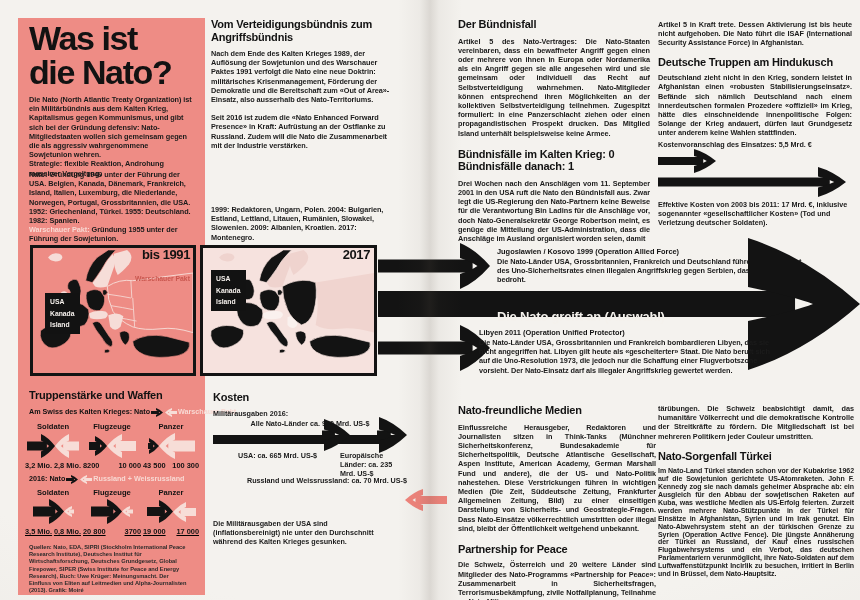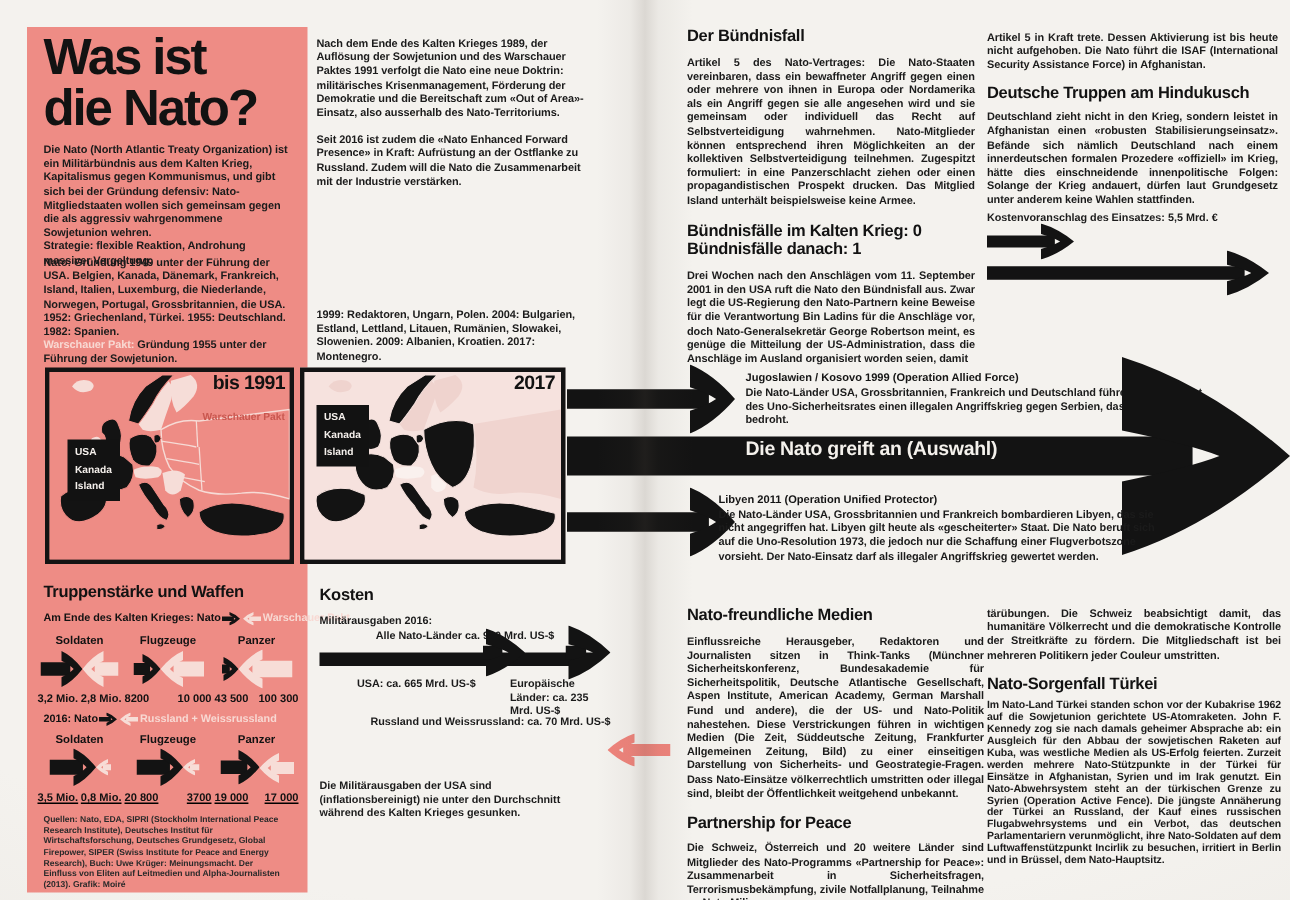--- a/index.html
+++ b/index.html
@@ -45,20 +45,21 @@
   <div class="abs title" style="left:29px;top:21px;width:170px;">
     <div>Was ist</div>
     <div>die Nato?</div>
   </div>
   <div class="abs body" style="left:29px;top:170px;width:163px;">
     <span>Nato: Gründung 1949 unter der Führung der USA. Belgien, Kanada, Dänemark, Frankreich, Island, Italien, Luxemburg, die Niederlande, Norwegen, Portugal, Grossbritannien, die USA. 1952: Griechenland, Türkei. 1955: Deutschland. 1982: Spanien.</span><br>
     <span class="lightink">Warschauer Pakt:</span><span> Gründung 1955 unter der Führung der Sowjetunion.</span>
   </div>
 
   <div class="abs" style="left:211px;top:18px;width:184px;">
+    <h2>Vom Verteidigungsbündnis zum Angriffsbündnis</h2>
     <div class="body" style="margin-top:6px;">Nach dem Ende des Kalten Krieges 1989, der Auflösung der Sowjetunion und des Warschauer Paktes 1991 verfolgt die Nato eine neue Doktrin: militärisches Krisenmanagement, Förderung der Demokratie und die Bereitschaft zum «Out of Area»-Einsatz, also ausserhalb des Nato-Territoriums.</div>
     <div class="body" style="margin-top:9px;">Seit 2016 ist zudem die «Nato Enhanced Forward Presence» in Kraft: Aufrüstung an der Ostflanke zu Russland. Zudem will die Nato die Zusammenarbeit mit der Industrie verstärken.</div>
   </div>
   <div class="abs body" style="left:211px;top:205px;width:184px;">1999: Redaktoren, Ungarn, Polen. 2004: Bulgarien, Estland, Lettland, Litauen, Rumänien, Slowakei, Slowenien. 2009: Albanien, Kroatien. 2017: Montenegro.</div>
 
   <div class="abs" style="left:458px;top:18px;width:192px;">
     <h2>Der Bündnisfall</h2>
     <div class="body just" style="margin-top:6px;">Artikel 5 des Nato-Vertrages: Die Nato-Staaten vereinbaren, dass ein bewaffneter Angriff gegen einen oder mehrere von ihnen in Europa oder Nordamerika als ein Angriff gegen sie alle angesehen wird und sie gemeinsam oder individuell das Recht auf Selbstverteidigung wahrnehmen. Nato-Mitglieder können entsprechend ihren Möglichkeiten an der kollektiven Selbstverteidigung teilnehmen. Zugespitzt formuliert: in eine Panzerschlacht ziehen oder einen propagandistischen Prospekt drucken. Das Mitglied Island unterhält beispielsweise keine Armee.</div>
     <h2 style="margin-top:10px;">
       <span>Bündnisfälle im Kalten Krieg: 0</span><br>
@@ -78,20 +79,21 @@
         <rect x="0" y="8" width="45.24" height="8" fill="#131313"></rect>
         <path d="M36 0 Q47.44 3.3599999999999994 58 12 Q47.44 20.64 36 24 L36 17 Q44.8 14.4 48.76 12 Q44.8 9.6 36 7 Z" fill="#131313"></path>
       </svg>
     </div>
   <div class="abs arr" style="left:658px;top:167px;">
       <svg width="188" height="30" viewBox="0 0 188 30">
         <rect x="0" y="10.5" width="171.76" height="9" fill="#131313"></rect>
         <path d="M160 0 Q174.56 4.200000000000001 188 15 Q174.56 25.799999999999997 160 30 L160 20.5 Q171.2 17.7 176.24 15 Q171.2 12.3 160 9.5 Z" fill="#131313"></path>
       </svg>
     </div>
+  <div class="abs klabel" style="left:658px;top:201px;width:194px;">Effektive Kosten von 2003 bis 2011: 17 Mrd. €, inklusive sogenannter «gesellschaftlicher Kosten» (Tod und Verletzung deutscher Soldaten).</div>
 
   <div class="abs mapframe" style="left:30px;top:245px;width:166px;height:131px;background:#ee8c85;">
     <svg width="160" height="125" viewBox="0 0 170 130" preserveAspectRatio="none">
       <rect x="0" y="0" width="170" height="130" fill="#ee8c85"></rect>
 
       <path d="M79,40 Q92,32 106,34 L170,26 L170,88 Q150,82 136,84 Q118,86 106,82 Q92,76 85,66 Q79,54 79,40 Z" fill="#ee8c85" stroke="#f6dbd6" stroke-width="1"></path>
       <g stroke="#f6dbd6" stroke-width="0.9" fill="none">
         <path d="M79,48 Q94,50 104,52"></path>
           <path d="M83,60 Q96,62 106,64"></path>
           <path d="M88,72 Q100,74 110,76"></path>
@@ -179,38 +181,38 @@
     <div class="itemtitle">Jugoslawien / Kosovo 1999 (Operation Allied Force)</div>
     <div class="body" style="margin-top:1px;">Die Nato-Länder USA, Grossbritannien, Frankreich und Deutschland führen ohne Mandat des Uno-Sicherheitsrates einen illegalen Angriffskrieg gegen Serbien, das sie nicht bedroht.</div>
   </div>
 
   <div class="abs arr" style="left:378px;top:238px;">
       <svg width="482" height="132" viewBox="0 0 482 132">
         <rect x="0" y="53" width="417.04" height="26" fill="#131313"></rect>
         <path d="M370 0 Q428.24 18.480000000000004 482 66 Q428.24 113.52 370 132 L370 82.96 Q414.8 73.8 434.96 66 Q414.8 58.2 370 49.04 Z" fill="#131313"></path>
       </svg>
     </div>
-  <div class="abs banner" style="left:497px;top:286px;">Die Nato greift an (Auswahl)</div>
+  <div class="abs banner" style="left:497px;top:304px;">Die Nato greift an (Auswahl)</div>
 
   <div class="abs arr" style="left:378px;top:325px;">
       <svg width="112" height="46" viewBox="0 0 112 46">
         <rect x="0" y="16.5" width="94.6" height="13" fill="#131313"></rect>
         <path d="M82 0 Q97.6 6.440000000000001 112 23 Q97.6 39.56 82 46 L82 30.88 Q94 26.9 99.4 23 Q94 19.1 82 15.120000000000001 Z" fill="#131313"></path>
       </svg>
     </div>
   <div class="abs" style="left:479px;top:328px;width:302px;">
     <div class="itemtitle">Libyen 2011 (Operation Unified Protector)</div>
     <div class="body" style="margin-top:1px;">Die Nato-Länder USA, Grossbritannien und Frankreich bombardieren Libyen, das sie nicht angegriffen hat. Libyen gilt heute als «gescheiterter» Staat. Die Nato beruft sich auf die Uno-Resolution 1973, die jedoch nur die Schaffung einer Flugverbotszone vorsieht. Der Nato-Einsatz darf als illegaler Angriffskrieg gewertet werden.</div>
   </div>
 
   <div class="abs" style="left:29px;top:389px;">
     <h2>Truppenstärke und Waffen</h2>
   </div>
   <div class="abs subhead" style="left:29px;top:407px;">
-    <span>Am Ende des Kalten Krieges: Nato</span><span class="arr mini"><svg width="12" height="9" viewBox="0 0 12 9">
+    <span>Am Swiss des Kalten Krieges: Nato</span><span class="arr mini"><svg width="12" height="9" viewBox="0 0 12 9">
           <rect x="0" y="3" width="7.9399999999999995" height="3" fill="#131313"></rect>
           <path d="M5 0 Q8.64 1.2600000000000002 12 4.5 Q8.64 7.74 5 9 L5 7 Q7.800000000000001 5.4 9.059999999999999 4.5 Q7.800000000000001 3.6 5 2 Z" fill="#131313"></path>
         </svg></span><span class="arr mini"><svg width="12" height="9" viewBox="0 0 12 9" style="transform:scaleX(-1)">
           <rect x="0" y="3" width="7.9399999999999995" height="3" fill="#f7ddd7"></rect>
           <path d="M5 0 Q8.64 1.2600000000000002 12 4.5 Q8.64 7.74 5 9 L5 7 Q7.800000000000001 5.4 9.059999999999999 4.5 Q7.800000000000001 3.6 5 2 Z" fill="#f7ddd7"></path>
         </svg></span><span class="lightink">Warschauer Pakt</span>
   </div>
   <div class="abs grid3 collab" style="left:24px;top:422px;width:176px;">
     <div>Soldaten</div>
     <div>Flugzeuge</div>

